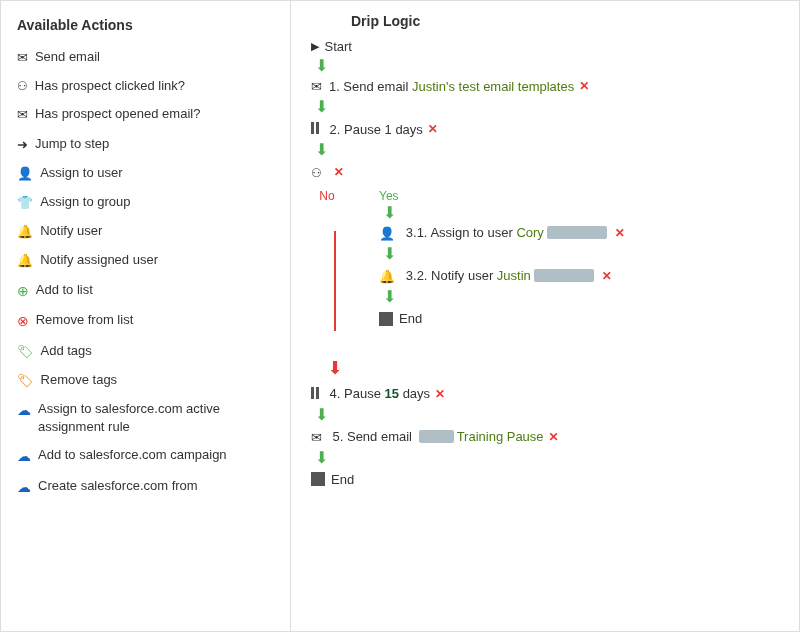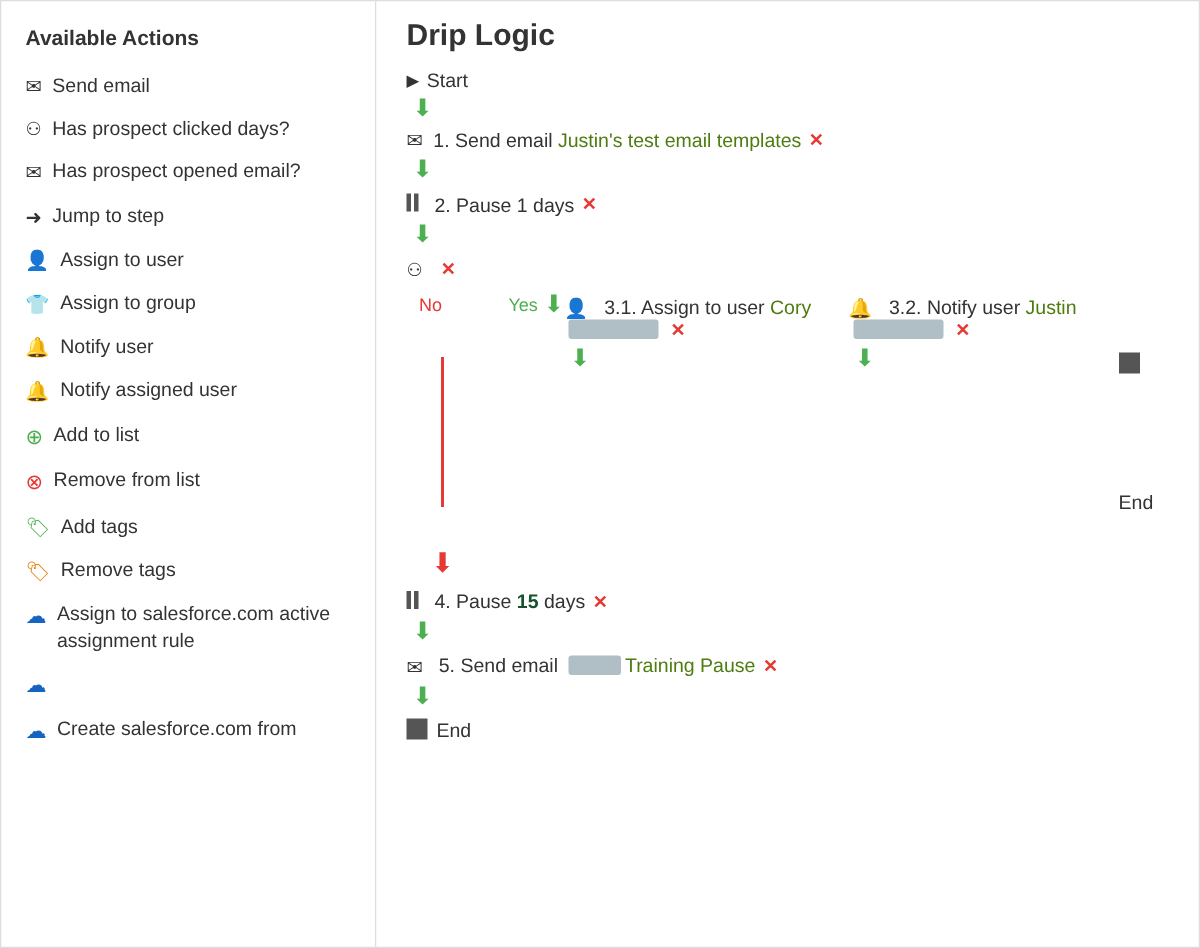--- a/index.html
+++ b/index.html
@@ -9,21 +9,21 @@
       background: #fff;
       color: #333;
     }
     .container {
       display: flex;
       width: 800px;
       min-height: 632px;
       border: 1px solid #ddd;
     }
     .sidebar {
-      width: 250px;
+      width: 290px;
       border-right: 1px solid #ddd;
       padding: 12px 0;
       background: #fff;
     }
     .sidebar-header {
       font-weight: bold;
       font-size: 14px;
       padding: 4px 16px 10px 16px;
       color: #333;
     }
@@ -40,23 +40,24 @@
       flex-shrink: 0;
       margin-top: 1px;
     }
     .main {
       flex: 1;
       padding: 12px 20px;
       background: #fff;
     }
     .main-header {
       font-weight: bold;
-      font-size: 20px;
+      font-size: 14px;
       padding-bottom: 10px;
       color: #333;
+      margin-left: 40px;
     }
     .drip-step {
       margin-bottom: 2px;
     }
     .step-row {
       display: flex;
       align-items: center;
       padding: 3px 0;
       flex-wrap: wrap;
     }
@@ -162,21 +163,21 @@
 
   <div class="sidebar">
     <div class="sidebar-header">Available Actions</div>
 
     <div class="sidebar-item">
       <span class="icon">✉</span>
       <span>Send email</span>
     </div>
     <div class="sidebar-item">
       <span class="icon" style="font-size:12px;">⚇</span>
-      <span>Has prospect clicked days?</span>
+      <span>Has prospect clicked link?</span>
     </div>
     <div class="sidebar-item">
       <span class="icon">✉</span>
       <span>Has prospect opened email?</span>
     </div>
     <div class="sidebar-item">
       <span class="icon">➜</span>
       <span>Jump to step</span>
     </div>
     <div class="sidebar-item">
@@ -210,20 +211,21 @@
     <div class="sidebar-item">
       <span class="icon" style="color:#e57a00;">🏷</span>
       <span>Remove tags</span>
     </div>
     <div class="sidebar-item">
       <span class="icon sf-cloud">☁</span>
       <span>Assign to salesforce.com active assignment rule</span>
     </div>
     <div class="sidebar-item">
       <span class="icon sf-cloud">☁</span>
+      <span>Add to salesforce.com campaign</span>
     </div>
     <div class="sidebar-item">
       <span class="icon sf-cloud">☁</span>
       <span>Create salesforce.com from</span>
     </div>
   </div>
 
   <div class="main">
     <div class="main-header">Drip Logic</div>
 
@@ -264,21 +266,21 @@
       </div>
 
       <div style="display:flex; margin-top:4px; margin-left:4px;">
 
         <div style="display:flex; flex-direction:column; align-items:center; min-width:40px;gap:28px;">
           <span class="no-label">No</span>
           <div class="red-line"></div>
           <span class="red-arrow-down">⬇</span>
         </div>
 
-        <div style="display:flex; flex-direction:row; margin-left:24px;">
+        <div style="display:flex; flex-direction:column; margin-left:24px;">
           <span class="yes-label">Yes</span>
           <span class="arrow-down">⬇</span>
 
           <div class="drip-step">
             <div class="step-row">
               <span class="icon">👤</span>
               <span>&nbsp;3.1. Assign to user&nbsp;</span>
               <a href="#" class="link-blue">Cory</a>
               <span class="blurred-text"></span>
               <span class="delete-x">✕</span>

